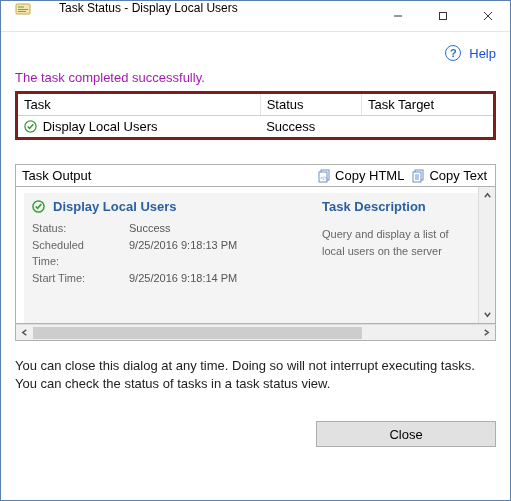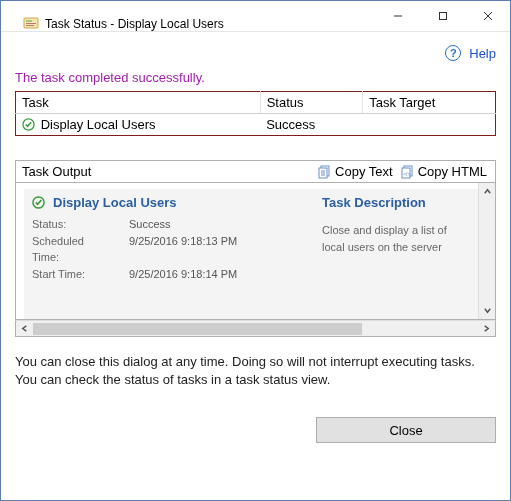--- a/index.html
+++ b/index.html
@@ -11,23 +11,24 @@
     width: 511px;
     height: 501px;
     overflow: hidden;
     border: 1px solid #5a7fb0;
   }
   
   .titlebar {
     height: 31px;
     background: #fff;
     display: flex;
-    align-items: flex-end;
-    padding-left: 22px;
+    align-items: flex-start;
+    padding-left: 14px;
     border-bottom: 1px solid #e5e5e5;
+    gap: 22px;
   }
   .titlebar .app-icon {
     width: 16px; height: 16px;
     margin-right: 6px;
     display: inline-flex;
   }
   .titlebar .title {
     flex: 1;
     font-size: 12px;
     color: #000;
@@ -72,21 +73,21 @@
 
   .msg {
     font-size: 13px;
     color: #a21caf;
     margin: 0 0 6px 0;
   }
 
   table.task-table {
     width: 100%;
     border-collapse: collapse;
-    border: 1px solid #7f1d1d;
+    border: 3px solid #7f1d1d;
     background: #fff;
   }
   table.task-table th {
     text-align: left;
     font-weight: normal;
     font-size: 13px;
     padding: 3px 6px;
     border-bottom: 1px solid #d0d0d0;
     border-right: 1px solid #e4e4e4;
     background: #fff;
@@ -306,36 +307,36 @@
     </tbody>
   </table>
 
   <div class="output-header">
     <span class="lbl">Task Output</span>
     <span class="copy-btn">
       <span class="copy-icon">
           <svg viewBox="0 0 14 14">
             <rect x="3" y="1" width="8" height="10" fill="#fff" stroke="#6a8fc7"></rect>
             <rect x="1" y="3" width="8" height="10" fill="#fff" stroke="#6a8fc7"></rect>
+            <text x="2.2" y="11" font-size="5" fill="#6a8fc7">&lt;/&gt;</text>
+          </svg>
+        </span>
+      <span>Copy HTML</span>
+    </span>
+    <span class="copy-btn">
+      <span class="copy-icon">
+          <svg viewBox="0 0 14 14">
+            <rect x="3" y="1" width="8" height="10" fill="#fff" stroke="#6a8fc7"></rect>
+            <rect x="1" y="3" width="8" height="10" fill="#fff" stroke="#6a8fc7"></rect>
             <line x1="3" y1="6" x2="7" y2="6" stroke="#6a8fc7"></line>
             <line x1="3" y1="8" x2="7" y2="8" stroke="#6a8fc7"></line>
             <line x1="3" y1="10" x2="7" y2="10" stroke="#6a8fc7"></line>
           </svg>
         </span>
       <span>Copy Text</span>
-    </span>
-    <span class="copy-btn">
-      <span class="copy-icon">
-          <svg viewBox="0 0 14 14">
-            <rect x="3" y="1" width="8" height="10" fill="#fff" stroke="#6a8fc7"></rect>
-            <rect x="1" y="3" width="8" height="10" fill="#fff" stroke="#6a8fc7"></rect>
-            <text x="2.2" y="11" font-size="5" fill="#6a8fc7">&lt;/&gt;</text>
-          </svg>
-        </span>
-      <span>Copy HTML</span>
     </span>
   </div>
 
   <div class="output-area">
     <div class="output-scroll">
       <div class="output-card">
         <div class="card-left">
           <div class="card-title">
             <span class="success-icon">
               <svg viewBox="0 0 14 14">
@@ -353,21 +354,21 @@
               <span class="k">Scheduled Time:</span>
               <span class="v">9/25/2016 9:18:13 PM</span>
             </div>
           <div class="kv">
               <span class="k">Start Time:</span>
               <span class="v">9/25/2016 9:18:14 PM</span>
             </div>
         </div>
         <div class="card-right">
           <div class="desc-title">Task Description</div>
-          <div class="desc-text">Close and display a list of local users on the server</div>
+          <div class="desc-text">Query and display a list of local users on the server</div>
         </div>
       </div>
     </div>
     <div class="vbar">
       <div class="arrow">
           <svg width="9" height="9" viewBox="0 0 10 10">
             <path d="M2 7 L5 3 L8 7" fill="none" stroke="#555" stroke-width="1.6"></path>
           </svg>
         </div>
       <div class="track"></div>

